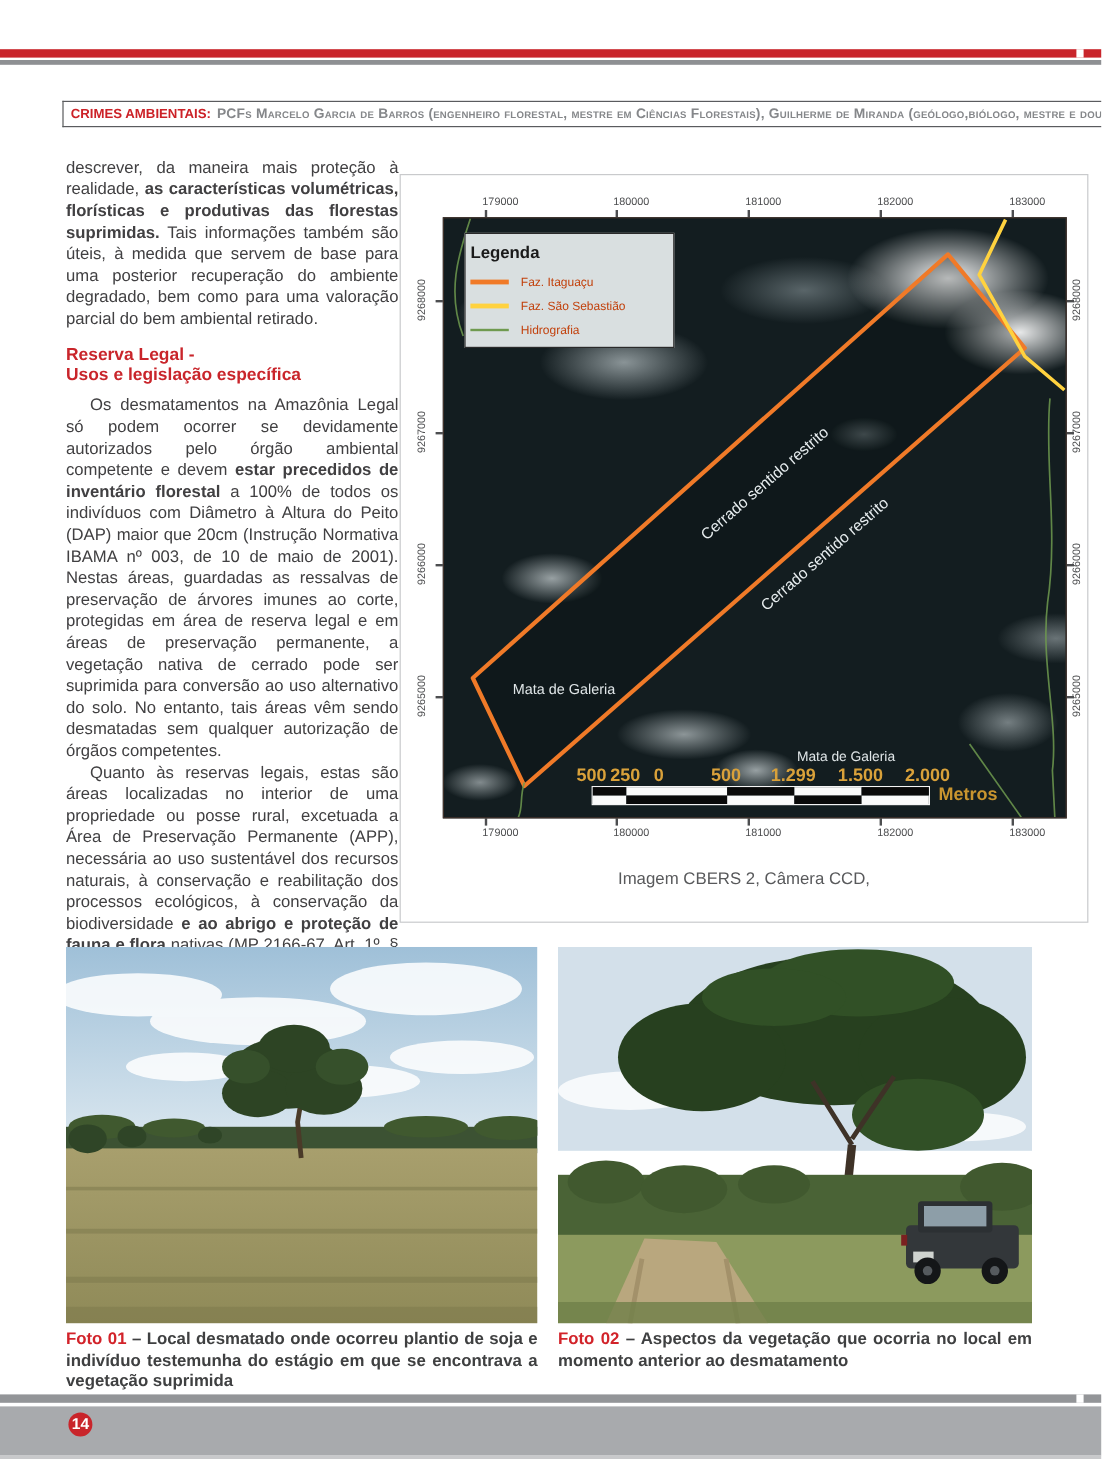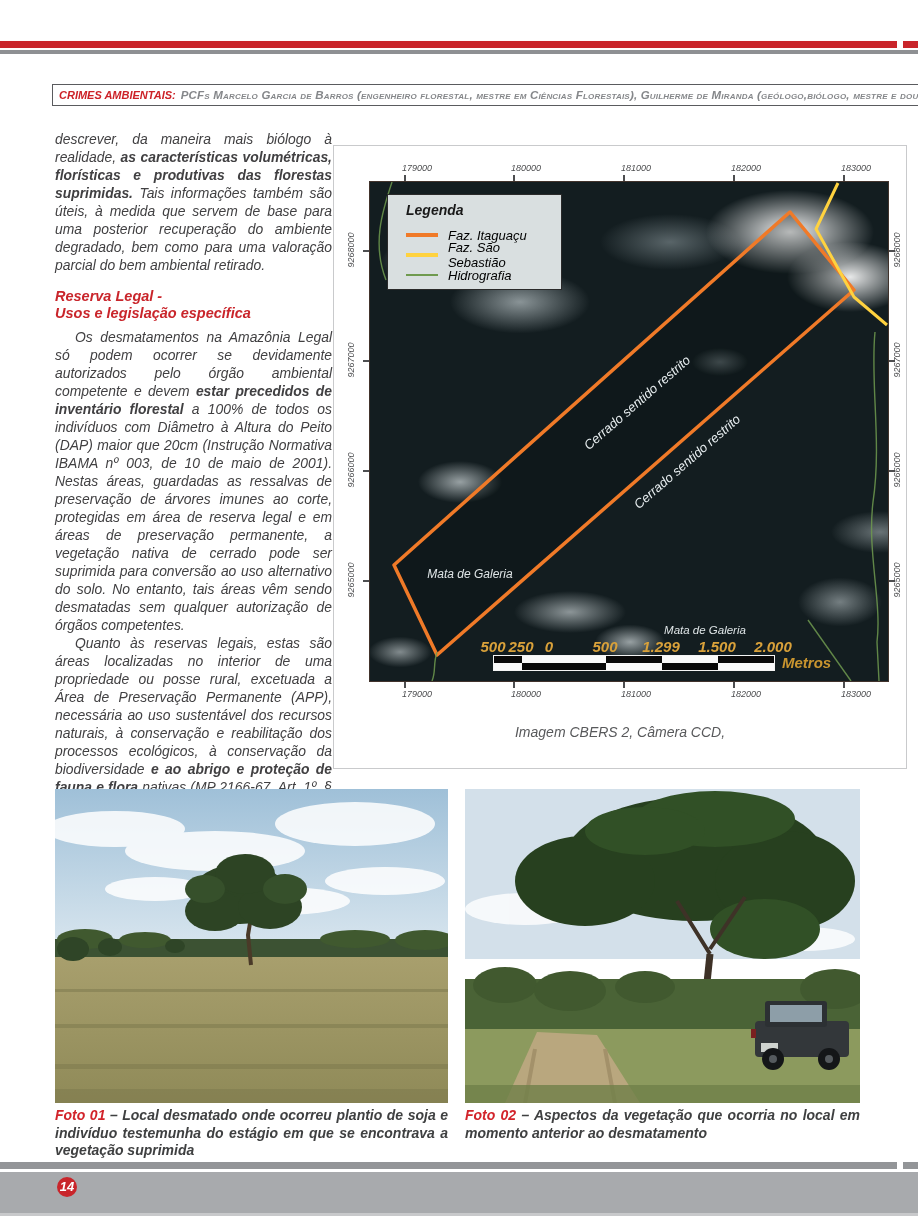--- a/index.html
+++ b/index.html
@@ -1,18 +1,18 @@
 <!DOCTYPE html>
 <html><head>
 <meta charset="utf-8">
 <style>
   html,body { margin:0; padding:0; background:#ffffff; }
   .page { position:relative; width:918px; height:1216px; background:#ffffff;
           font-family:"Liberation Sans", sans-serif; overflow:hidden; }
-  .abs { position:absolute;font-style:italic; }
+  .abs { position:absolute; }
 
   
   .bar-red  { left:0; top:41px; width:918px; height:7px; background:#c9252b; }
   .bar-gray { left:0; top:50px; width:918px; height:4px; background:#8e9093; }
   .bar-gap  { left:897px; top:41px; width:6px; height:7px; background:#ffffff; }
 
   
   .kicker { left:52px; top:84px; width:866px; height:22px; border:1px solid #5a5b5e;
             border-right:none; box-sizing:border-box; display:flex; align-items:center;
             padding-left:6px; white-space:nowrap; overflow:hidden; }
@@ -46,28 +46,28 @@
            radial-gradient(60px 35px  at 470px 420px, rgba(235,245,248,.45), rgba(255,255,255,0) 70%),
            radial-gradient(40px 20px  at 350px 180px, rgba(225,238,242,.3),  rgba(255,255,255,0) 70%),
            radial-gradient(45px 22px  at 30px 470px,  rgba(240,248,250,.5),  rgba(255,255,255,0) 70%),
            radial-gradient(70px 30px  at 510px 350px, rgba(235,245,248,.4),  rgba(255,255,255,0) 70%); }
   .sat svg { position:absolute; left:0; top:0; }
   svg text { font-family:"Liberation Sans", sans-serif; }
 
   
   .legend { position:absolute; left:17px; top:12px; width:175px; height:96px;
             background:#d9dfe0; border:1px solid #2a2a2a; box-sizing:border-box;
-            padding:7px 0 0 18px; }
+            padding:7px 0 0 4px; }
   .legend-title { font-weight:bold; font-size:14px; color:#1a1a1a; margin-bottom:7px; }
   .legend-item { display:flex; align-items:center; height:20px; }
   .legend-swatch { width:32px; margin-right:10px; }
   .sw-orange { height:4px; background:#f07a28; }
   .sw-yellow { height:4px; background:#ffd23f; }
   .sw-green  { height:2px; background:#6f9a4f; }
-  .legend-label { font-size:13px; color:#000000; }
+  .legend-label { font-size:10px; color:#c2410c; }
 
   
   .tick-h { position:absolute; width:2px; height:6px; background:#4d4e50; }
   .tick-v { position:absolute; width:6px; height:2px; background:#4d4e50; }
   .tlab { position:absolute; font-size:9px; color:#4d4e50; width:44px; text-align:center;margin-left:12px; }
   .vlab { position:absolute; font-size:9px; color:#4d4e50; width:60px; text-align:center;
           transform:rotate(-90deg); }
 
   
   .scale-label { position:absolute; font-size:15px; font-weight:bold; color:#d9a13a;
@@ -108,21 +108,21 @@
   <div class="abs bar-red"></div>
   <div class="abs bar-gray"></div>
   <div class="abs bar-gap"></div>
 
   <div class="abs kicker">
     <span class="topic">CRIMES AMBIENTAIS:</span>
     <span class="authors">PCFs Marcelo Garcia de Barros (engenheiro florestal, mestre em Ciências Florestais), Guilherme de Miranda (geólogo,biólogo, mestre e doutor em Ecologia)   e</span>
   </div>
 
   <div class="abs col">
-    <p><span>descrever, da maneira mais biólogo à realidade, </span><span class="b">as características volumétricas, florísticas e produtivas das florestas suprimidas.</span><span> Tais informações também são úteis, à medida que servem de base para uma posterior recuperação do ambiente degradado, bem como para uma valoração parcial do bem ambiental retirado.</span></p>
+    <p><span>descrever, da maneira mais proteção à realidade, </span><span class="b">as características volumétricas, florísticas e produtivas das florestas suprimidas.</span><span> Tais informações também são úteis, à medida que servem de base para uma posterior recuperação do ambiente degradado, bem como para uma valoração parcial do bem ambiental retirado.</span></p>
     <div class="heading">
       <div>Reserva Legal -</div>
       <div>Usos e legislação específica</div>
     </div>
     <p class="indent"><span>Os desmatamentos na Amazônia Legal só podem ocorrer se devidamente autorizados pelo órgão ambiental competente e devem </span><span class="b">estar precedidos de inventário florestal</span><span> a 100% de todos os indivíduos com Diâmetro à Altura do Peito (DAP) maior que 20cm (Instrução Normativa IBAMA nº 003, de 10 de maio de 2001). Nestas áreas, guardadas as ressalvas de preservação de árvores imunes ao corte, protegidas em área de reserva legal e em áreas de preservação permanente, a vegetação nativa de cerrado pode ser suprimida para conversão ao uso alternativo do solo. No entanto, tais áreas vêm sendo desmatadas sem qualquer autorização de órgãos competentes.</span></p>
     <p class="indent"><span>Quanto às reservas legais, estas são áreas localizadas no interior de uma propriedade ou posse rural, excetuada a Área de Preservação Permanente (APP), necessária ao uso sustentável dos recursos naturais, à conservação e reabilitação dos processos ecológicos, à conservação da biodiversidade </span><span class="b">e ao abrigo e proteção de fauna e flora</span><span> nativas (MP 2166-67, Art. 1º, § 2º, Inciso III). A vegetação da reserva legal não pode</span></p>
   </div>
 
   <div class="abs figure">
 

